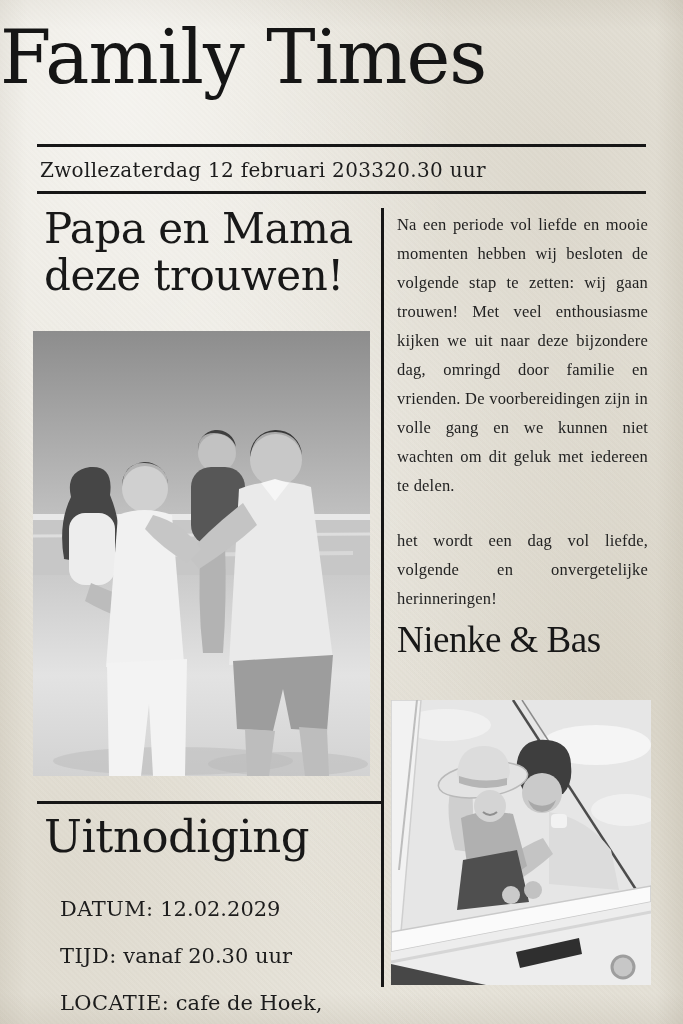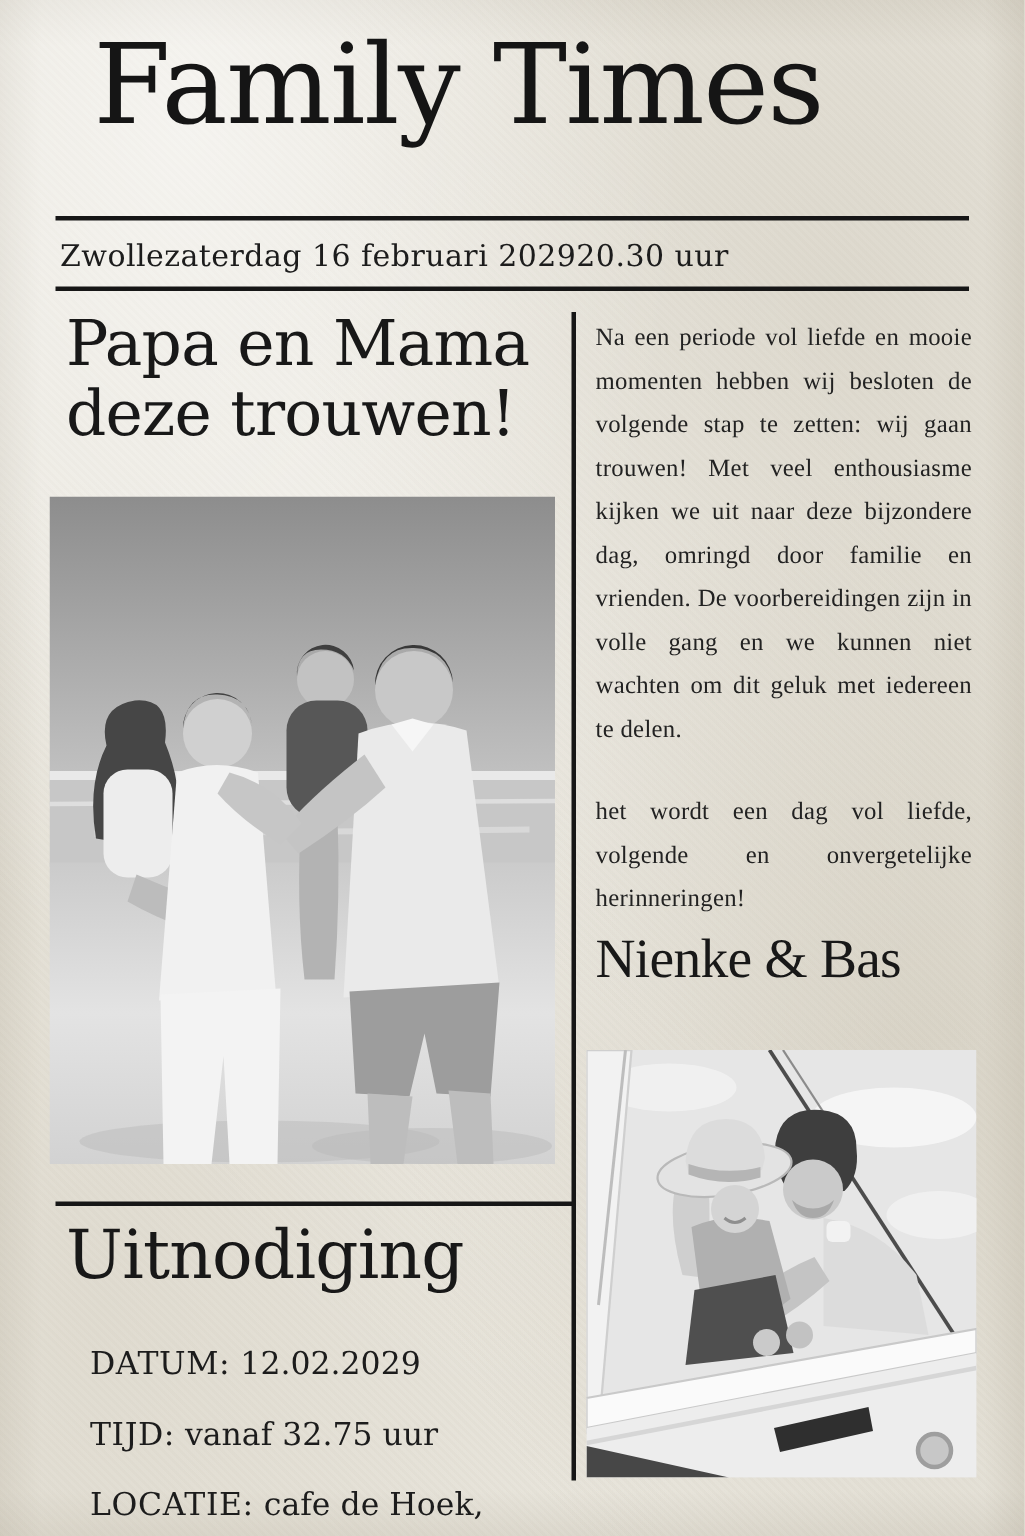--- a/index.html
+++ b/index.html
@@ -17,21 +17,21 @@
       radial-gradient(ellipse at 90% 70%, rgba(190,182,163,.40), rgba(190,182,163,0) 40%),
       radial-gradient(ellipse at 10% 85%, rgba(205,198,182,.35), rgba(205,198,182,0) 45%),
       radial-gradient(ellipse at 50% 50%, rgba(255,255,255,.25), rgba(255,255,255,0) 60%),
       linear-gradient(90deg, rgba(170,162,144,.22), rgba(170,162,144,0) 4%, rgba(170,162,144,0) 96%, rgba(170,162,144,.25)),
       linear-gradient(0deg, rgba(170,162,144,.20), rgba(170,162,144,0) 3%, rgba(170,162,144,0) 97%, rgba(170,162,144,.18)),
       repeating-linear-gradient(45deg, rgba(120,110,90,.025) 0 2px, rgba(255,255,255,.03) 2px 4px);
     color:#1b1b1b;
   }
   .masthead{
     position:absolute;top:14px;left:0;width:611px;margin:0;
-    text-align:center;font-size:74px;font-weight:500;letter-spacing:-1px;
+    font-size:74px;font-weight:500;letter-spacing:-1px;
     white-space:nowrap;color:#151515;
   }
   .rule{position:absolute;left:37px;width:609px;height:3px;background:#161616;}
   .rule-top{top:144px;}
   .rule-bottom{top:191px;}
   .dateline{
     position:absolute;top:150px;left:37px;width:609px;height:40px;
     display:flex;align-items:center;justify-content:flex-start;
     font-size:20px;letter-spacing:.3px;color:#1c1c1c;padding:0 3px;box-sizing:border-box;
   }
@@ -67,21 +67,21 @@
 </head>
 <body>
 
 <div class="page">
 
   <h1 class="masthead">Family Times</h1>
 
   <div class="rule rule-top"></div>
   <div class="dateline">
     <span>Zwolle</span>
-    <span>zaterdag 16 februari 2029</span>
+    <span>zaterdag 12 februari 2033</span>
     <span>20.30 uur</span>
   </div>
   <div class="rule rule-bottom"></div>
 
   <h2 class="headline">Papa en Mama deze trouwen!</h2>
 
   <figure class="photo family-photo" aria-label="Black and white photo of a family of four on the beach, parents carrying the children piggyback">
     <svg viewBox="0 0 337 445" width="337" height="445" preserveAspectRatio="none">
       <defs>
         <linearGradient id="fsky" x1="0" y1="0" x2="0" y2="1">
@@ -128,21 +128,21 @@
       <path d="M120 184 q30 8 48 34 l-14 14 q-26 -16 -42 -34z" fill="#c6c6c6"></path>
       <path d="M74 332 l80 -4 -2 117 -32 0 -4 -72 -8 72 -32 0z" fill="#f3f3f3"></path>
     </svg>
   </figure>
 
   <div class="invite-rule"></div>
   <h2 class="invite-heading">Uitnodiging</h2>
 
   <div class="details">
     <p><span class="lbl">DATUM:</span> <span>12.02.2029</span></p>
-    <p><span class="lbl">TIJD:</span> <span>vanaf 32.75 uur</span></p>
+    <p><span class="lbl">TIJD:</span> <span>vanaf 20.30 uur</span></p>
     <p><span class="lbl">LOCATIE:</span> <span>cafe de Hoek,  Zwolle</span></p>
   </div>
 
   <div class="v-divider"></div>
 
   <div class="body-col">
     <p>Na een periode vol liefde en mooie momenten hebben wij besloten de volgende stap te zetten: wij gaan trouwen! Met veel enthousiasme kijken we uit naar deze bijzondere dag, omringd door familie en vrienden. De voorbereidingen zijn in volle gang en we kunnen niet wachten om dit geluk met iedereen te delen.</p>
     <p>het wordt een dag vol liefde, volgende en onvergetelijke herinneringen!</p>
     <h2 class="signature">Nienke &amp; Bas</h2>
   </div>

